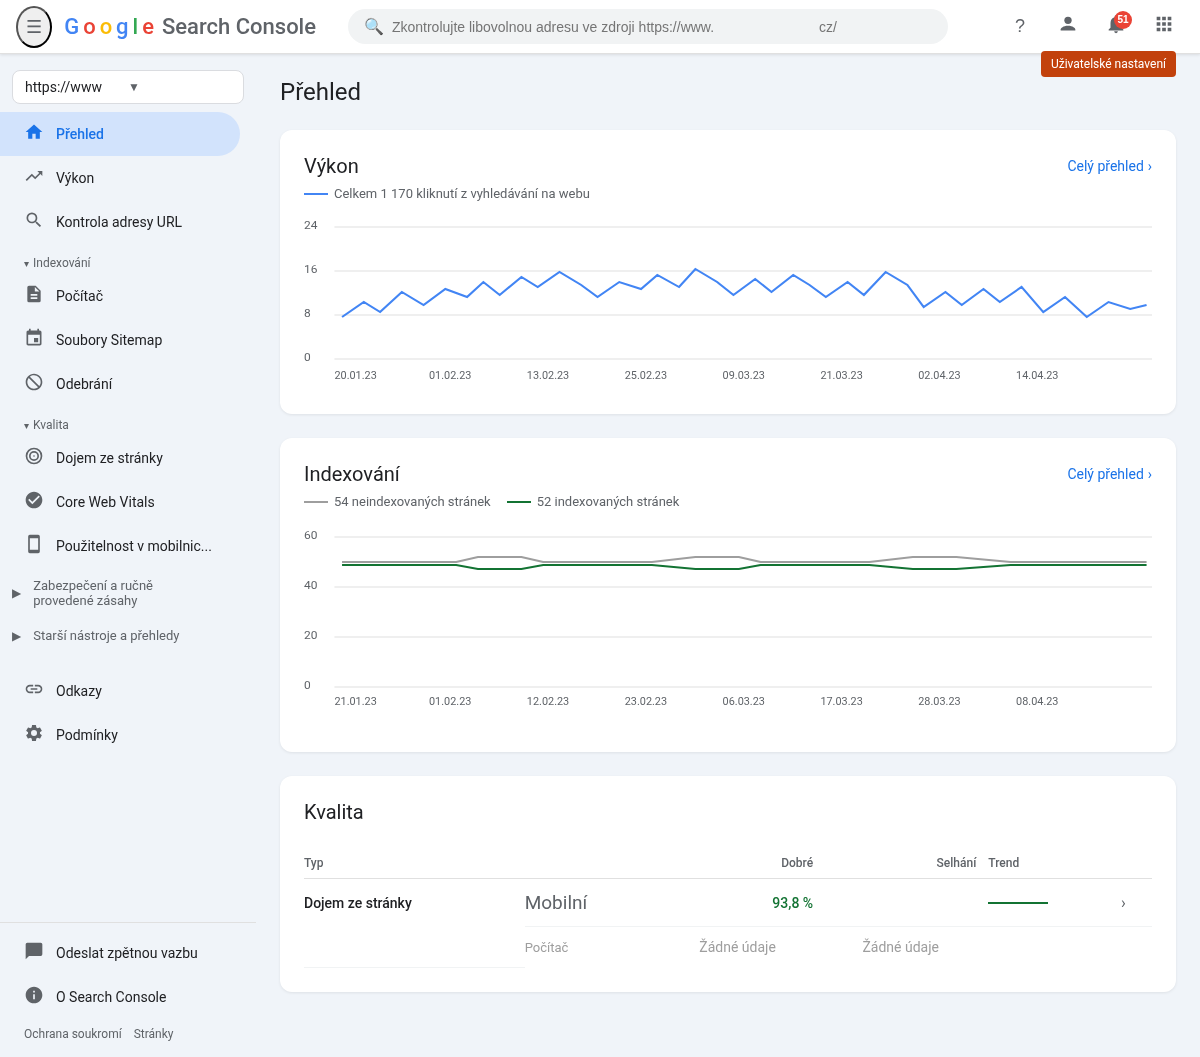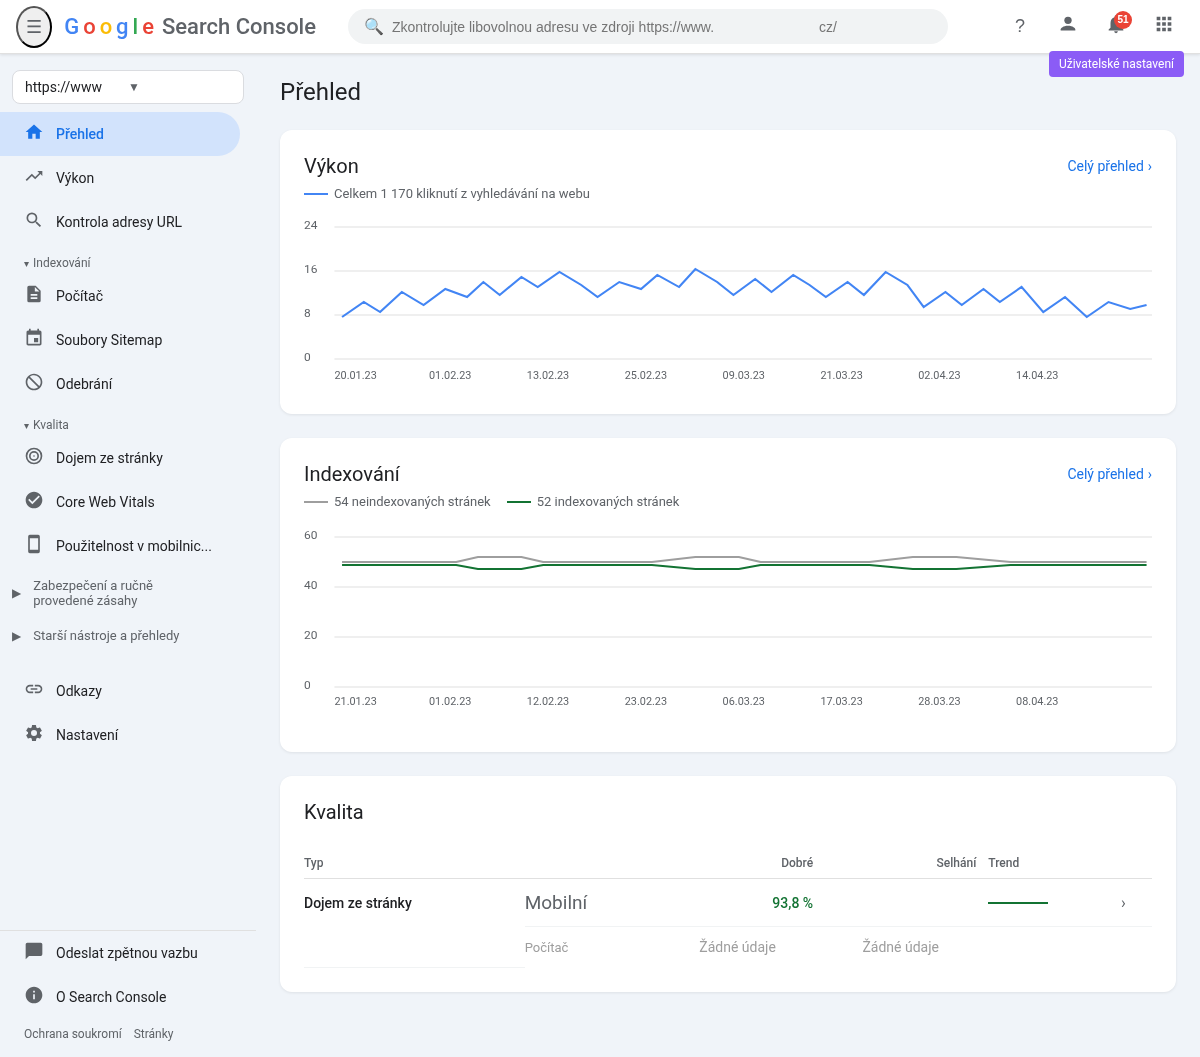--- a/index.html
+++ b/index.html
@@ -39,21 +39,21 @@
       cursor: pointer; color: #5f6368; font-size: 18px; position: relative;
       background: transparent; border: none;
     }
     .notification-badge {
       position: absolute; top: 4px; right: 4px;
       background: #ea4335; color: white; font-size: 10px; font-weight: bold;
       border-radius: 10px; min-width: 18px; height: 18px;
       display: flex; align-items: center; justify-content: center; padding: 0 3px;
     }
     .user-settings-tooltip {
-      position: absolute; top: 44px; right: 0; background: #8b5cf6; color: white;
+      position: absolute; top: 44px; right: 8px; background: #c2410c; color: white;
       font-size: 12px; padding: 6px 10px; border-radius: 4px; white-space: nowrap; z-index: 200;
     }
 
     
     .layout { display: flex; margin-top: 54px; }
 
     
     .sidebar {
       width: 256px; min-height: calc(100vh - 54px); background: #f0f4f9;
       padding: 8px 0; position: fixed; top: 54px; left: 0; bottom: 0;
@@ -311,24 +311,24 @@
       </span>
       <span>Odkazy</span>
     </div>
 
     <div class="nav-item">
       <span class="nav-icon">
         <svg width="20" height="20" viewBox="0 0 24 24" fill="#5f6368">
             <path d="M19.14 12.94c.04-.3.06-.61.06-.94s-.02-.64-.07-.94l2.03-1.58a.49.49 0 00.12-.61l-1.92-3.32a.49.49 0 00-.59-.22l-2.39.96a7.02 7.02 0 00-1.62-.94l-.36-2.54a.484.484 0 00-.48-.41h-3.84c-.24 0-.43.17-.47.41l-.36 2.54a7.12 7.12 0 00-1.63.94l-2.38-.96a.47.47 0 00-.59.22L2.74 8.87a.47.47 0 00.12.61l2.03 1.58c-.05.3-.09.63-.09.94s.02.64.07.94l-2.03 1.58a.49.49 0 00-.12.61l1.92 3.32c.12.22.37.29.59.22l2.39-.96c.5.35 1.04.65 1.62.94l.36 2.54c.05.24.24.41.48.41h3.84c.24 0 .44-.17.47-.41l.36-2.54c.59-.29 1.13-.59 1.63-.94l2.38.96c.22.08.47 0 .59-.22l1.92-3.32a.47.47 0 00-.12-.61l-2.01-1.58zM12 15.6a3.6 3.6 0 110-7.2 3.6 3.6 0 010 7.2z"></path>
           </svg>
       </span>
-      <span>Nastavení</span>
-    </div>
-
-    <div style="margin-top:auto; border-top: 1px solid #e0e0e0; ">
+      <span>Podmínky</span>
+    </div>
+
+    <div style="margin-top:auto; border-top: 1px solid #e0e0e0; padding-top:8px;">
       <div class="sidebar-footer-item">
         <span class="nav-icon">
           <svg width="20" height="20" viewBox="0 0 24 24" fill="#5f6368">
               <path d="M20 2H4a2 2 0 00-2 2v18l4-4h14a2 2 0 002-2V4a2 2 0 00-2-2z"></path>
             </svg>
         </span>
         <span>Odeslat zpětnou vazbu</span>
       </div>
       <div class="sidebar-footer-item">
         <span class="nav-icon">

